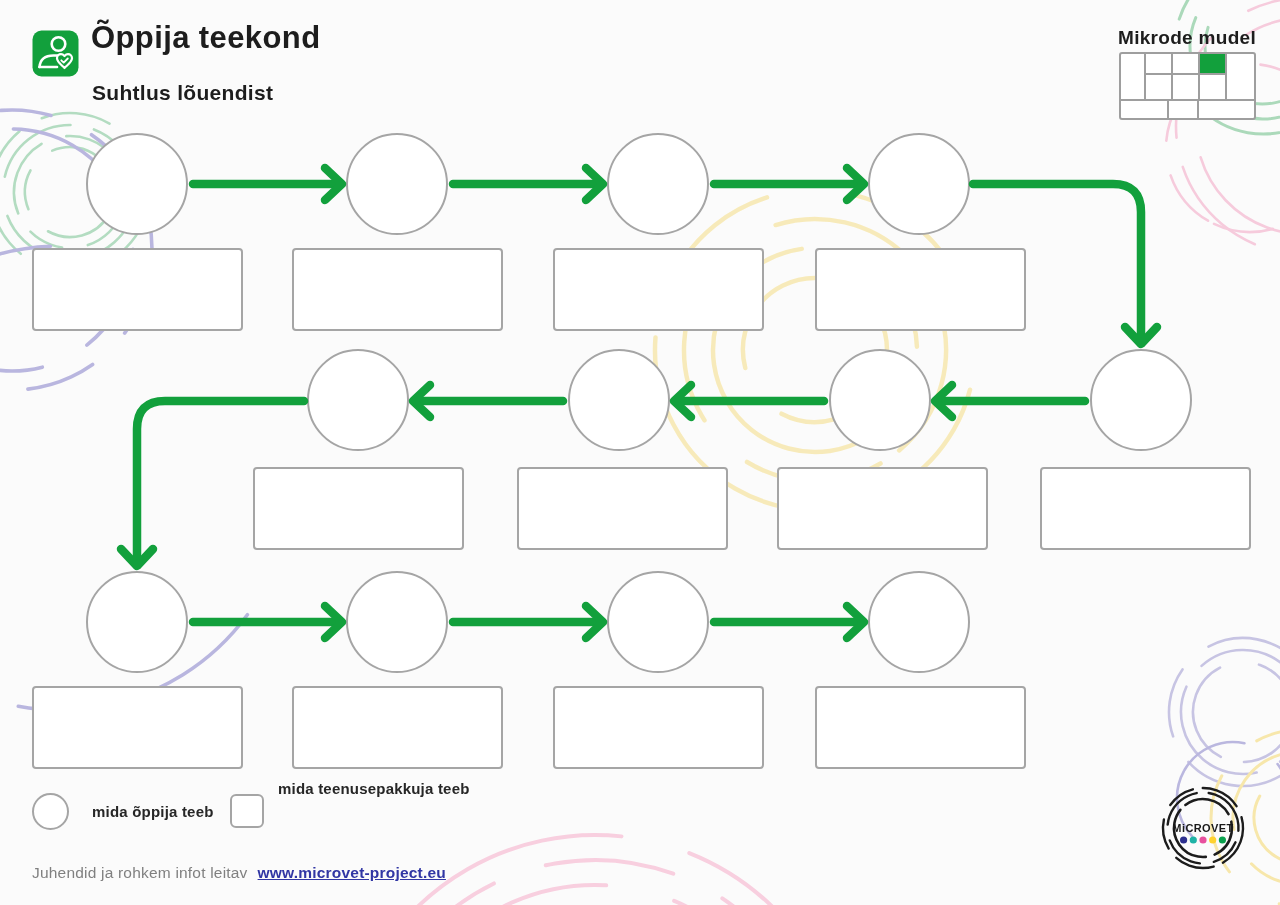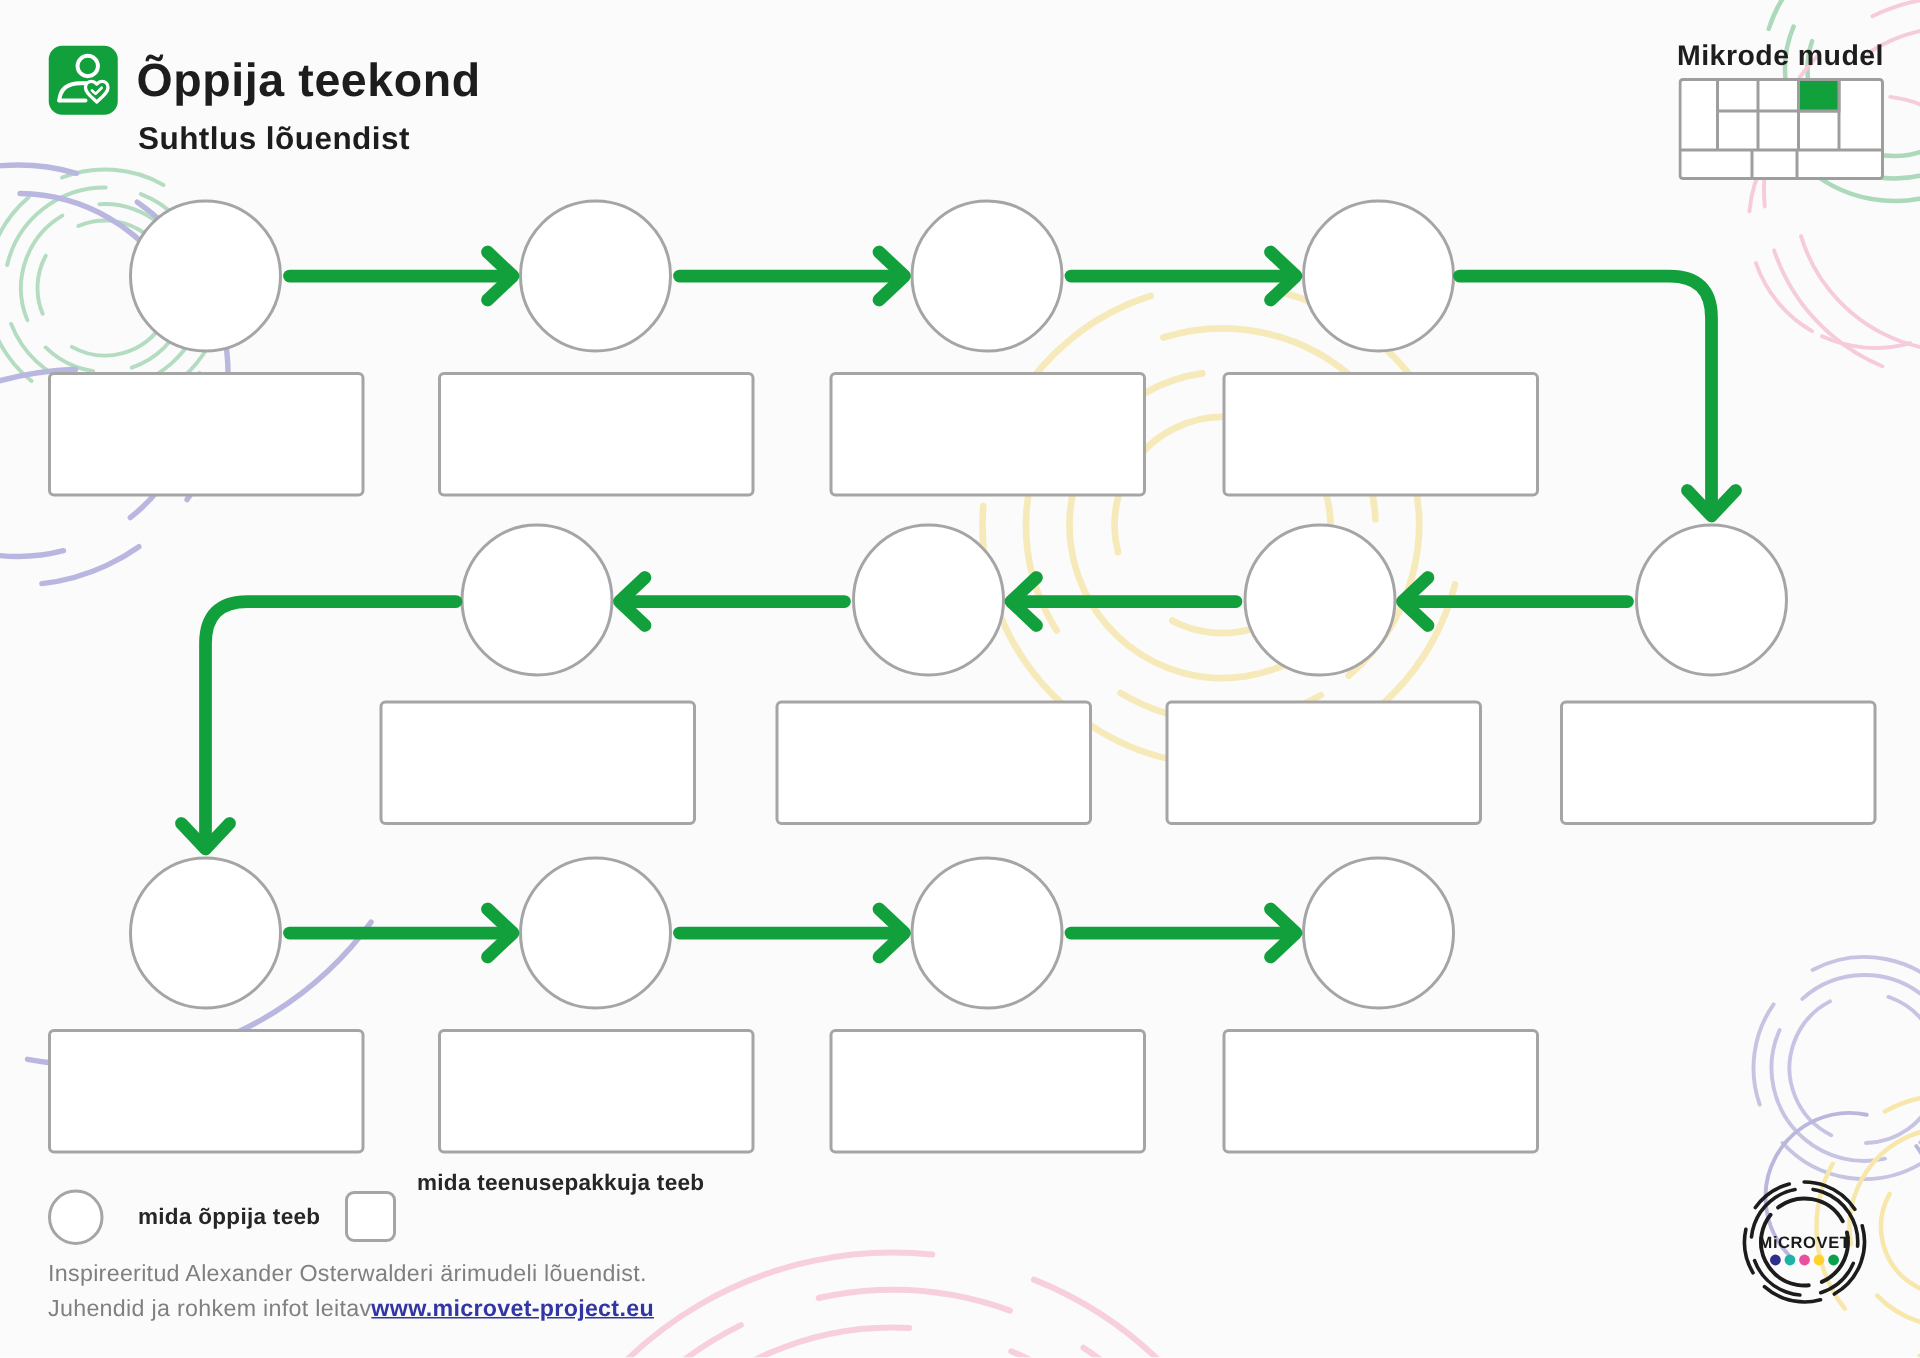--- a/index.html
+++ b/index.html
@@ -14,21 +14,21 @@
        background:#fff;box-sizing:border-box;}
   .title{font-size:31px;font-weight:bold;color:#1d1d1d;letter-spacing:.4px;}
   .subtitle{font-size:21px;font-weight:bold;color:#1d1d1d;letter-spacing:.3px;}
   .map-label{font-size:19px;font-weight:bold;color:#1d1d1d;text-align:right;width:160px;letter-spacing:.3px;}
   .legend-shape-circle{position:absolute;width:37px;height:37px;border:2px solid #a5a5a5;border-radius:50%;
         background:#fff;box-sizing:border-box;}
   .legend-shape-box{position:absolute;width:34px;height:34px;border:2px solid #a5a5a5;border-radius:6px;
         background:#fff;box-sizing:border-box;}
   .legend-label{position:absolute;font-size:15px;font-weight:bold;color:#262626;letter-spacing:.2px;}
   .footer-text{position:absolute;font-size:15.5px;color:#808080;letter-spacing:.2px;}
-  .link{color:#3136a4;font-weight:bold;text-decoration:underline;cursor:pointer;}
+  .link{color:#3136a4;font-weight:bold;text-decoration:underline;margin-left:10px;cursor:pointer;}
 </style>
 </head>
 <body>
 
 <div class="stage">
 
   <svg class="decor-svg" width="1280" height="905" viewBox="0 0 1280 905" fill="none">
     <g stroke="#b3dcc1" stroke-width="2.6" stroke-linecap="round">
       <circle cx="70" cy="192" r="79" stroke-dasharray="40 26 70 30" transform="rotate(-40 70 192)"></circle>
       <circle cx="70" cy="192" r="67" stroke-dasharray="90 24 60 40" transform="rotate(10 70 192)"></circle>
@@ -78,21 +78,21 @@
   </svg>
 
   <svg class="abs" style="left:32px;top:30px;" width="47" height="47" viewBox="0 0 47 47">
     <rect x="0.5" y="0.5" width="46" height="46" rx="9" fill="#12a03c"></rect>
     <circle cx="26.5" cy="14" r="6.8" fill="none" stroke="#ffffff" stroke-width="2.6"></circle>
     <path d="M7.5 37 Q8.5 25.5 21.5 25.5 L26.5 25.5 Q29.5 25.5 31.5 27" fill="none" stroke="#ffffff" stroke-width="2.6" stroke-linecap="round"></path>
     <path d="M7.5 37 H25" fill="none" stroke="#ffffff" stroke-width="2.6" stroke-linecap="round"></path>
     <path d="M32.5 38 C28.5 34.2 25 31.8 25 28.3 C25 25.8 26.9 24.2 29 24.2 C30.8 24.2 32.5 26 32.5 26 C32.5 26 34.2 24.2 36 24.2 C38.1 24.2 40 25.8 40 28.3 C40 31.8 36.5 34.2 32.5 38 Z" fill="#12a03c" stroke="#ffffff" stroke-width="2.2" stroke-linejoin="round"></path>
     <path d="M29.3 30.3 L31.7 32.6 L35.8 28.5" fill="none" stroke="#ffffff" stroke-width="1.8" stroke-linecap="round" stroke-linejoin="round"></path>
   </svg>
-  <div class="abs title" style="left:91px;top:36px;">Õppija teekond</div>
+  <div class="abs title" style="left:91px;top:20px;">Õppija teekond</div>
   <div class="abs subtitle" style="left:92px;top:81px;">Suhtlus lõuendist</div>
 
   <div class="abs map-label" style="left:1096px;top:27px;">Mikrode mudel</div>
   <svg class="abs" style="left:1119px;top:52px;" width="138" height="70" viewBox="0 0 138 70">
     <rect x="1" y="1" width="135" height="66" rx="2" fill="#ffffff" stroke="#9e9e9e" stroke-width="2"></rect>
     <path d="M26 1 V48 M53 1 V48 M80 1 V48 M107 1 V48 M26 22 H107 M1 48 H136 M49 48 V67 M79 48 V67" stroke="#9e9e9e" stroke-width="2" fill="none"></path>
     <rect x="80" y="1" width="27" height="21" stroke="#9e9e9e" stroke-width="2" fill="#12a03c"></rect>
   </svg>
 
   <div class="node" style="left:86px;top:133px;"></div>
@@ -169,21 +169,20 @@
           <path d="M847 606 L864 622 L847 638"></path>
         </g>
     </g>
   </svg>
 
   <div class="legend-shape-circle" style="left:32px;top:793px;"></div>
   <div class="legend-label" style="left:76px;top:803px;margin-left:16px;">mida õppija teeb</div>
   <div class="legend-shape-box" style="left:230px;top:794px;"></div>
   <div class="legend-label" style="left:278px;top:780px;">mida teenusepakkuja teeb</div>
 
-  <div class="footer-text" style="left:32px;top:841px;">Inspireeritud Alexander Osterwalderi ärimudeli lõuendist.</div>
   <div class="footer-text" style="left:32px;top:864px;">
     <span>Juhendid ja rohkem infot leitav</span><span class="link">www.microvet-project.eu</span>
   </div>
 
   <svg class="abs" style="left:1158px;top:783px;" width="90" height="90" viewBox="0 0 90 90">
     <g stroke="#1c1c1c" fill="none" stroke-linecap="round">
       <circle cx="45" cy="45" r="40" stroke-width="2.4" stroke-dasharray="28 10 40 12 30 16" transform="rotate(20 45 45)"></circle>
       <circle cx="45" cy="45" r="35.5" stroke-width="2.4" stroke-dasharray="46 12 30 14 40 16" transform="rotate(-70 45 45)"></circle>
       <circle cx="45" cy="45" r="29" stroke-width="2.6" stroke-dasharray="60 7 50 8 40 9" transform="rotate(100 45 45)"></circle>
     </g>

